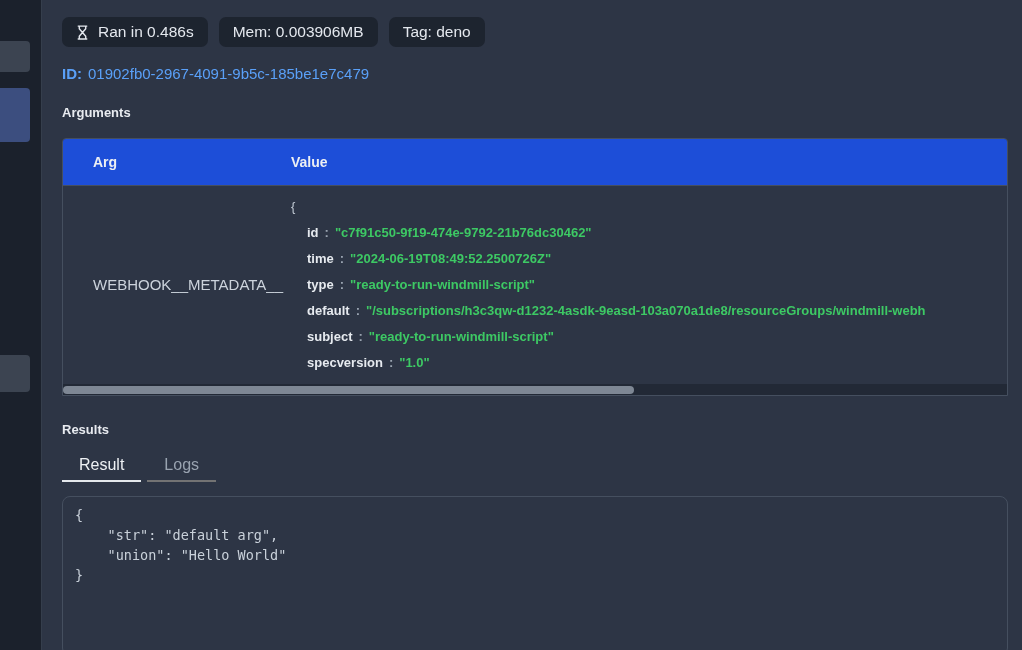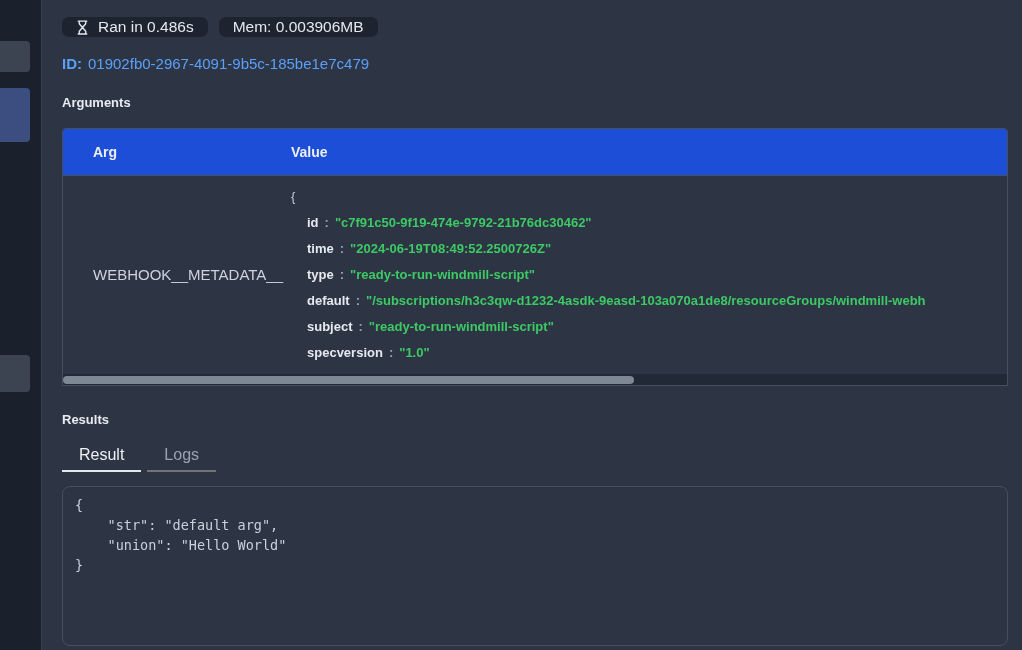--- a/index.html
+++ b/index.html
@@ -26,21 +26,21 @@
   .sb-block.three { top:355px; height:37px; background:#3c4451; }
 
   
   .main {
     position:absolute; left:42px; top:0; right:0; bottom:0;
     padding:0 14px 0 20px;
   }
 
   .badges { padding-top:17px; display:flex; gap:11px; }
   .badge {
-    height:20px; display:inline-flex; align-items:center; gap:9px;
+    height:30px; display:inline-flex; align-items:center; gap:9px;
     padding:0 14px; background:#1d242f; border-radius:7px;
     color:#e4e8ee; font-size:15.5px; white-space:nowrap;
   }
   .badge svg { display:block; }
 
   .id-line { margin-top:18px; font-size:15px; color:#5aa0f8; }
   .id-line .id-label { font-weight:700; margin-right:6px; }
   .id-line .id-value { cursor:pointer; }
 
   .section-title { margin-top:23px; font-size:13px; font-weight:700; color:#e8ebf0; }
@@ -118,20 +118,23 @@
       <span>
         <svg width="13" height="15" viewBox="0 0 12 14" fill="none" stroke="currentColor" stroke-width="1.3" stroke-linecap="round" stroke-linejoin="round">
           <path d="M2 1h8 M2 13h8 M3 1v2.5L6 7 3 10.5V13 M9 1v2.5L6 7l3 3.5V13"></path>
         </svg>
       </span>
       <span>Ran in 0.486s</span>
     </div>
     <div class="badge">
       <span>Mem: 0.003906MB</span>
     </div>
+    <div class="badge">
+      <span>Tag: deno</span>
+    </div>
   </div>
 
   <div class="id-line">
     <span class="id-label">ID:</span><span class="id-value">01902fb0-2967-4091-9b5c-185be1e7c479</span>
   </div>
 
   <div class="section-title">Arguments</div>
 
   <div class="table-wrap">
     <table class="args">

